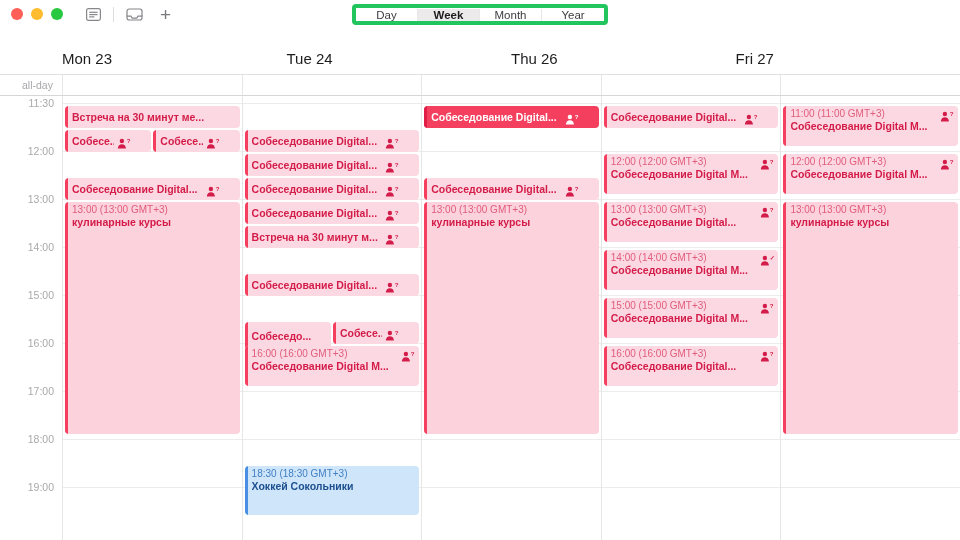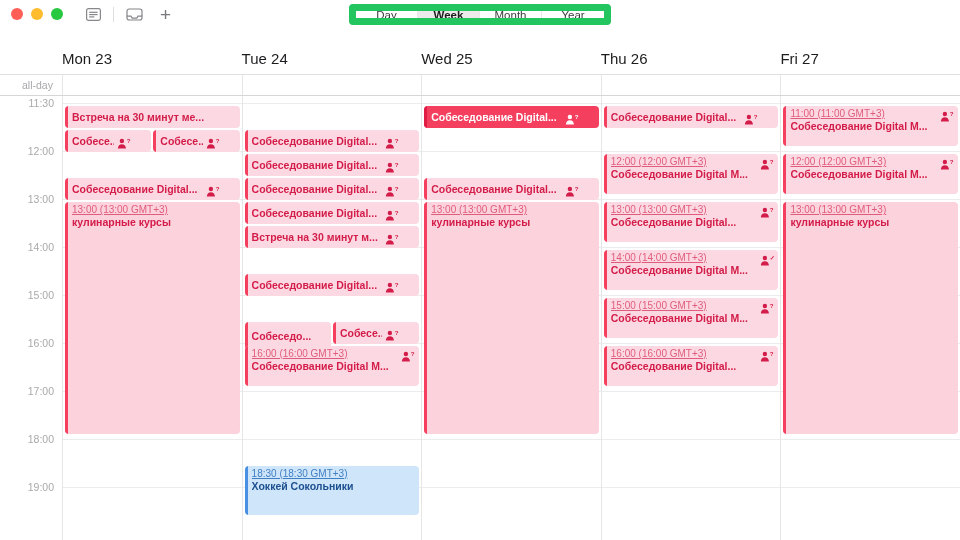--- a/index.html
+++ b/index.html
@@ -37,24 +37,24 @@
     font-size: 19px; color: #7a7a7e; line-height: 1;
     font-weight: 300; margin-left: 6px;
   }
 
   
   .switcher {
     position: absolute;
     left: 50%; top: 4px;
     transform: translateX(-50%);
     display: flex;
-    align-items: center;
+    align-items: flex-end;
     height: 21px;
     background: #ffffff;
-    border: 7px solid #22c55e;
+    border: 4px solid #22c55e;
     border-radius: 4px;
     overflow: hidden;
   }
   .seg {
     display: flex; align-items: center; justify-content: center;
     min-width: 62px;
     font-size: 11.5px;
     color: #3d3d41;
     border-right: 1px solid #e8e8e9;
     background: #ffffff;
@@ -146,21 +146,20 @@
   .ev .bar {
     position: absolute; left: 0; top: 0; bottom: 0;
     width: 3px; background: #f43f5e;
     border-radius: 2px 0 0 2px;
   }
   .ev .time {
     font-size: 10px;
     color: #e05c7b;
     white-space: nowrap;
     overflow: hidden;
-    text-decoration: underline;
   }
   .ev .title {
     font-size: 10.5px;
     font-weight: bold;
     color: #d31c49;
     white-space: nowrap;
     overflow: hidden;
   }
   .ev.compact { display: flex; align-items: center; }
   .ev.compact .title { flex: 1 1 auto; }
@@ -224,21 +223,20 @@
     <div class="seg active">Week</div>
     <div class="seg">Month</div>
     <div class="seg">Year</div>
   </div>
 </div>
 
 <div class="daybar">
   <div class="gutter-head"></div>
   <div class="dayname">Mon 23</div>
   <div class="dayname">Tue 24</div>
-  <div class="dayname">Wed 25</div>
   <div class="dayname">Thu 26</div>
   <div class="dayname">Fri 27</div>
 </div>
 
 <div class="allday">
   <div class="allday-label">all-day</div>
   <div class="allday-cell"></div>
   <div class="allday-cell"></div>
   <div class="allday-cell"></div>
   <div class="allday-cell"></div>

